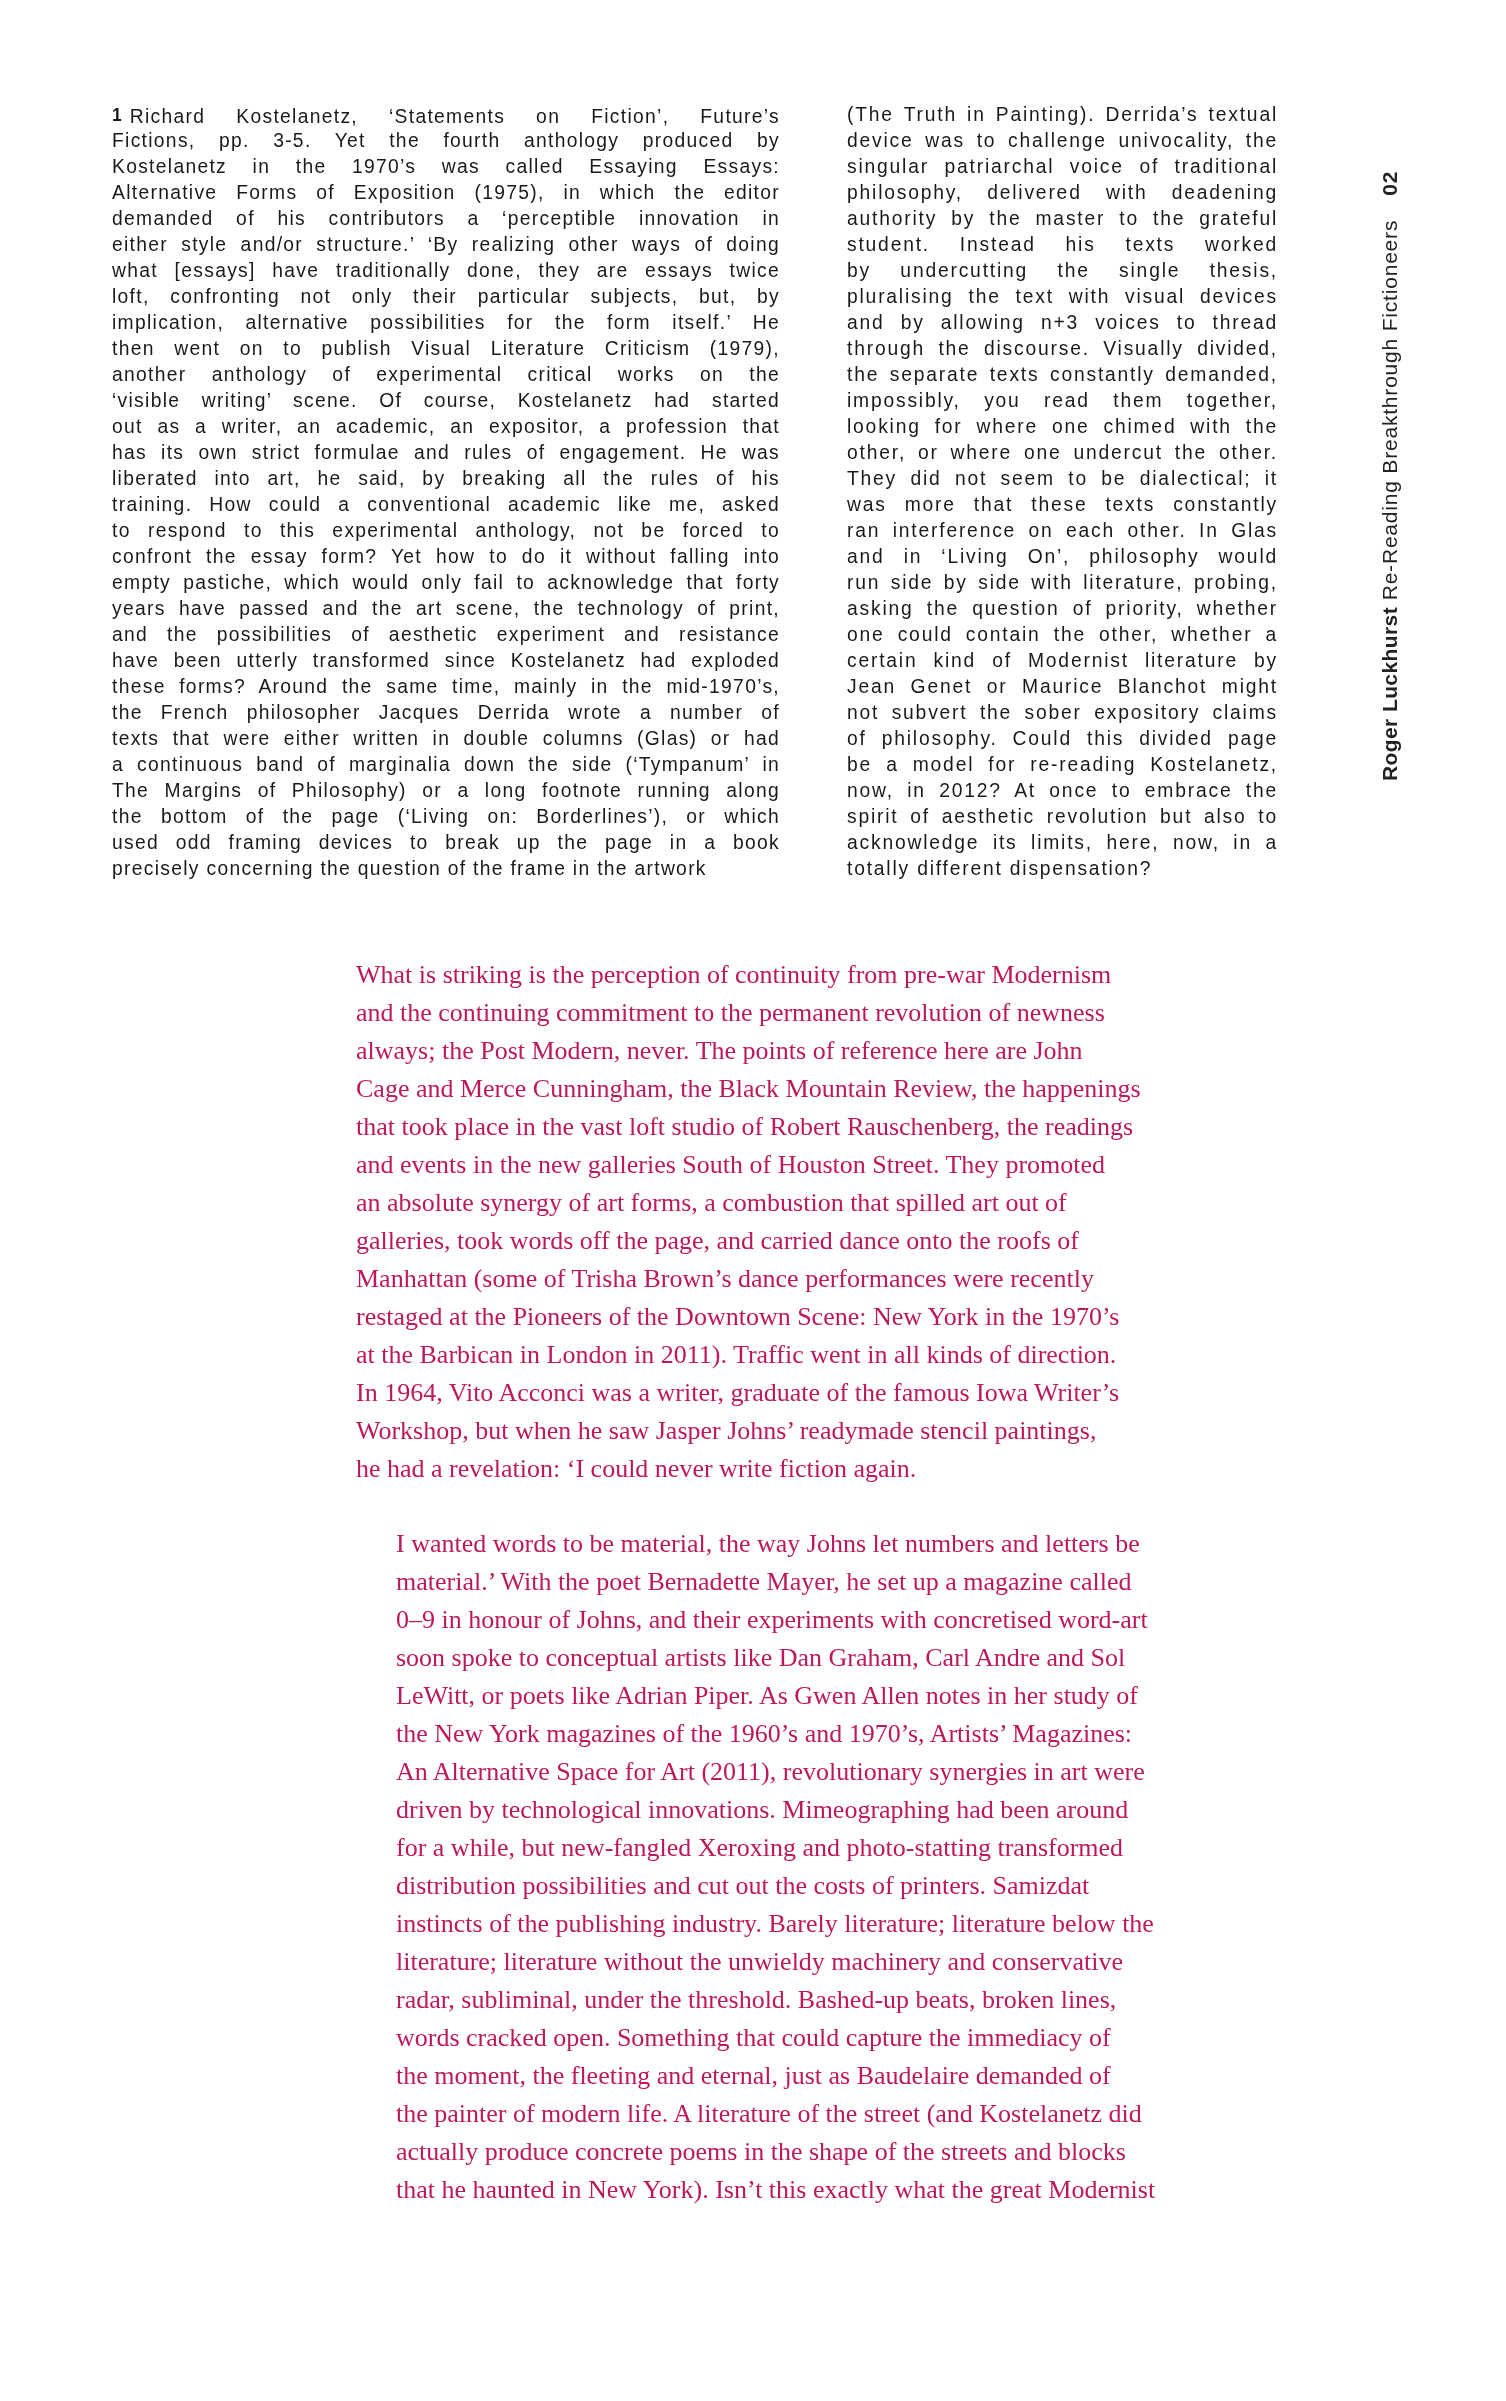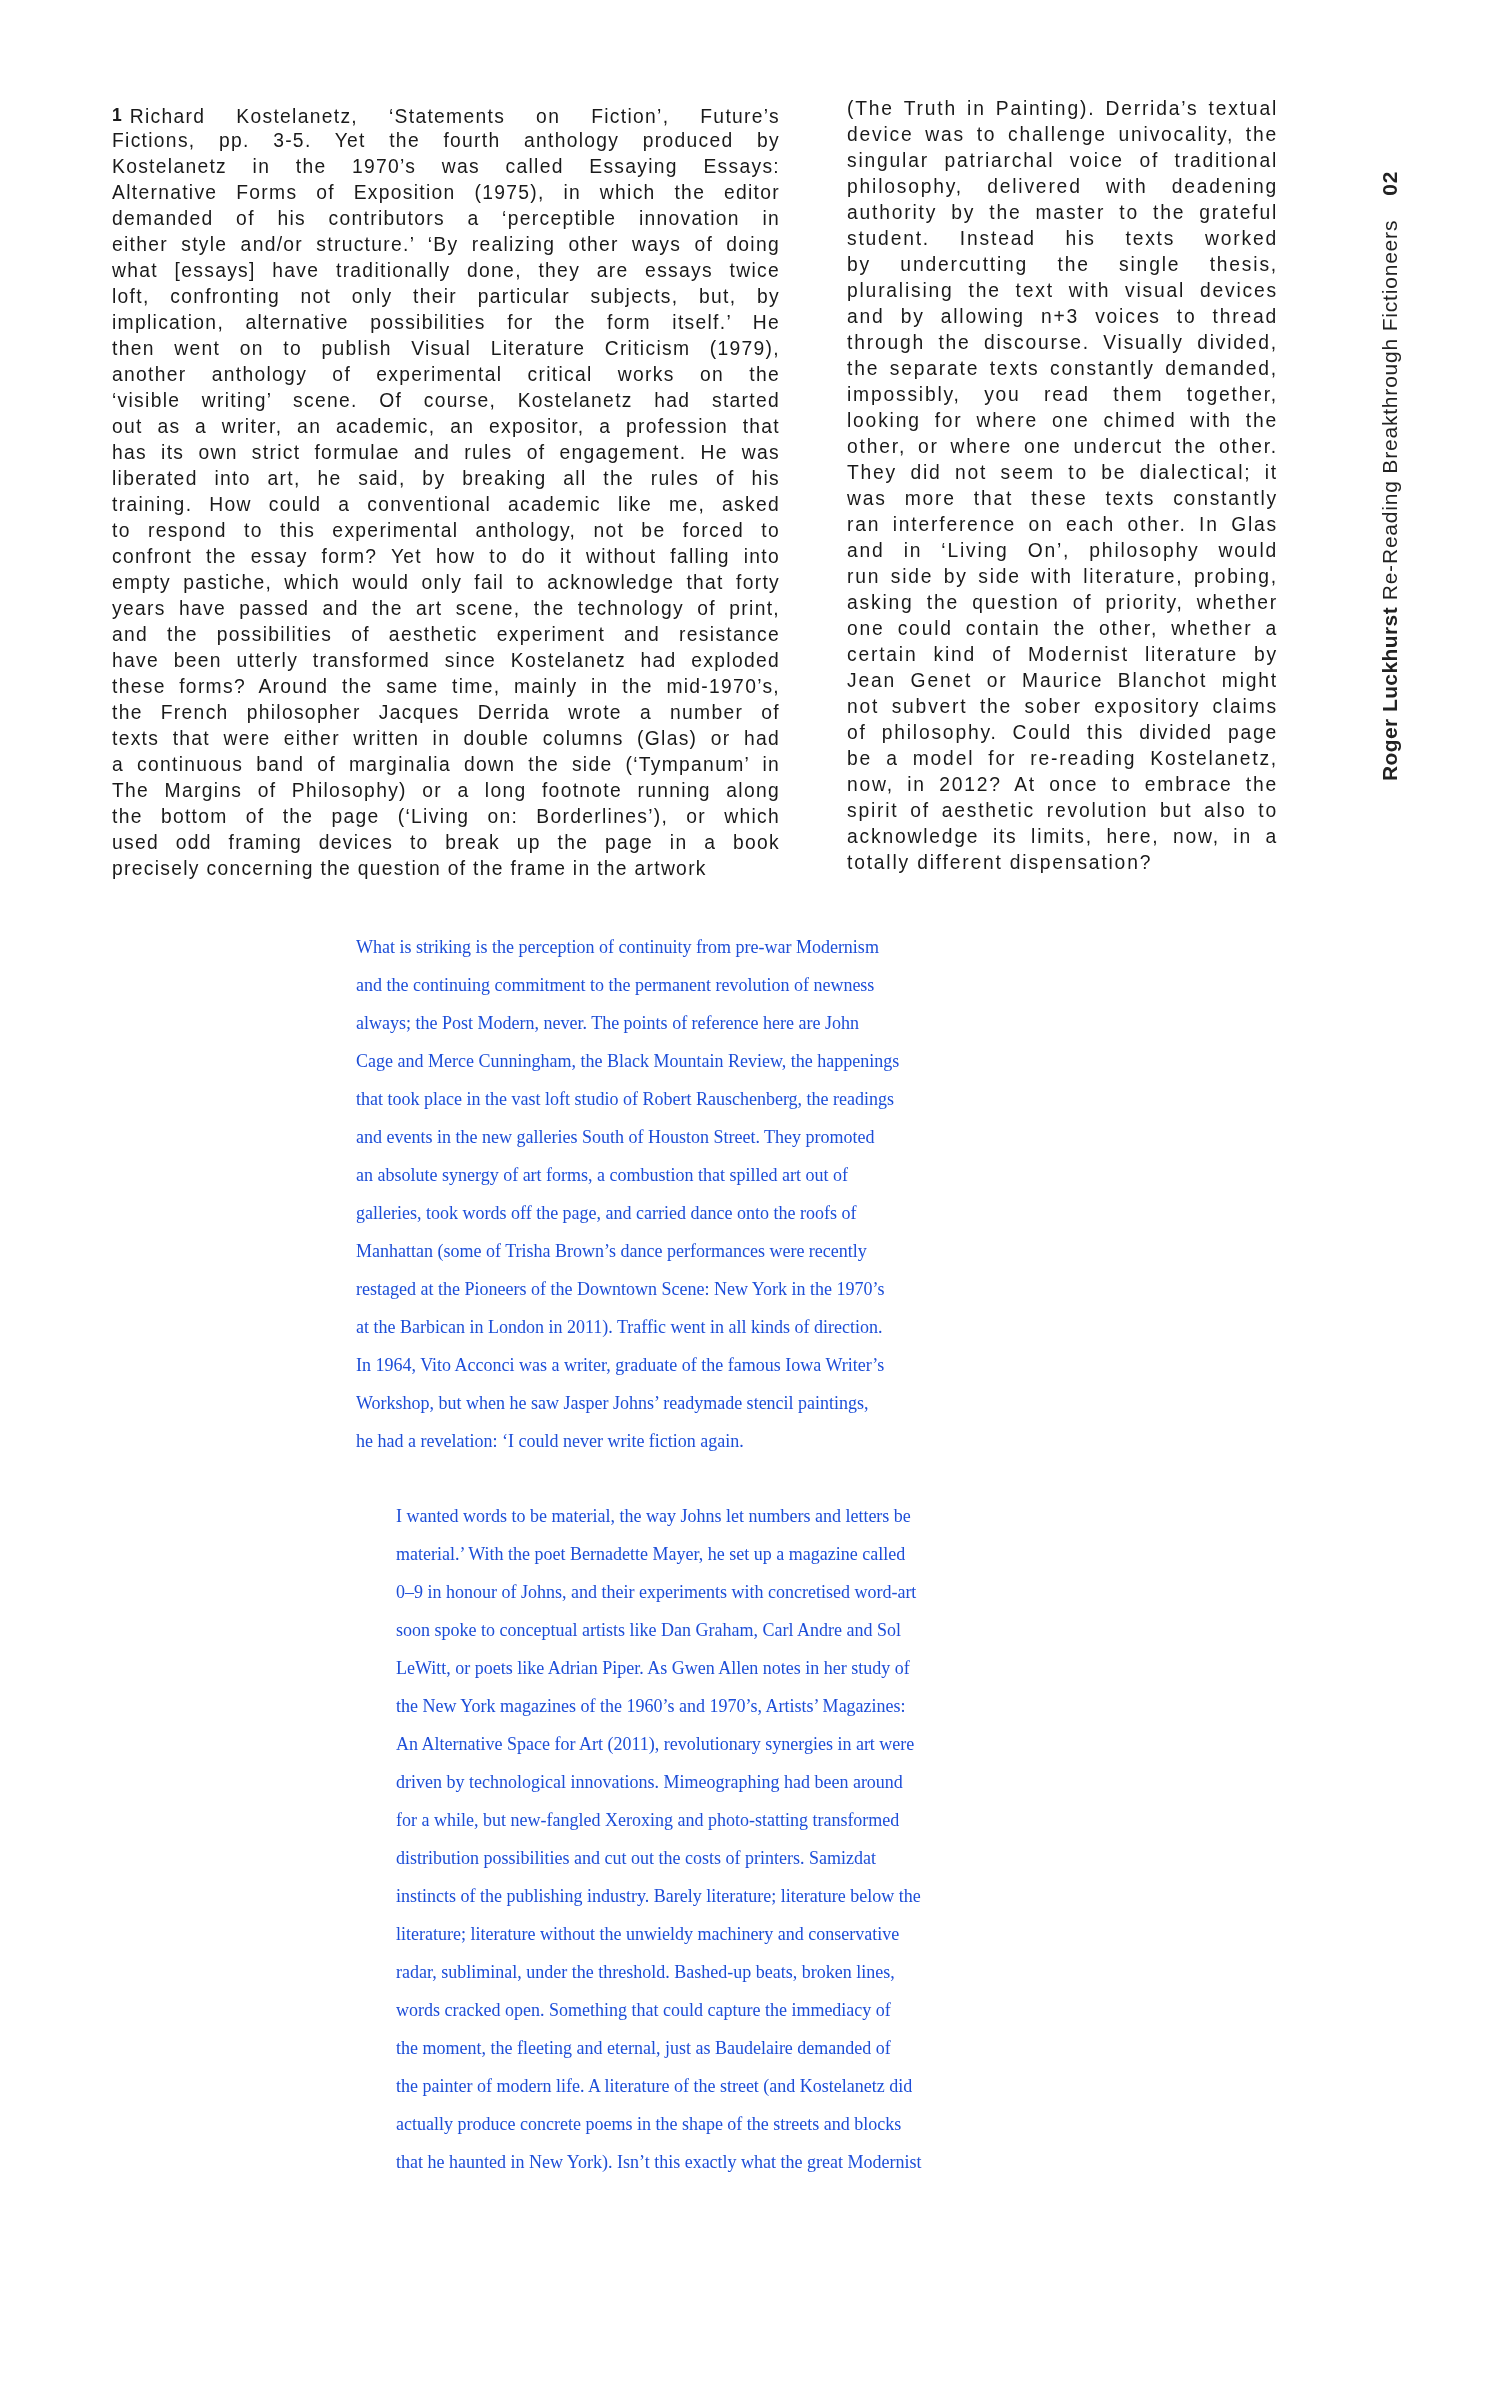--- a/index.html
+++ b/index.html
@@ -8,38 +8,38 @@
   .footnote-col {
     position: absolute; left: 112px; top: 102px; width: 668px;
     font-family: "Liberation Sans", sans-serif; font-size: 19.3px; line-height: 26px;
     letter-spacing: 1.3px; text-align: justify; text-align-last: justify;
   }
   .footnote-col .line, .right-col .line { display: block; white-space: nowrap; text-align: justify; text-align-last: justify; height: 26px; }
   .footnote-col .last, .right-col .last { text-align-last: left; }
   .fn-mark { font-weight: bold; font-size: 17.5px; margin-right: 8px; letter-spacing: 0; vertical-align: 1.6px; }
 
   .right-col {
-    position: absolute; left: 847px; top: 96px; width: 431px;
+    position: absolute; left: 847px; top: 102px; width: 431px;
     font-family: "Liberation Sans", sans-serif; font-size: 19.3px; line-height: 26px;
     letter-spacing: 1.8px;
   }
 
   .running-head {
     position: absolute; left: 1378px; top: 781px;
     transform-origin: 0 0; transform: rotate(-90deg);
     font-family: "Liberation Sans", sans-serif; font-size: 21px; white-space: nowrap;
     letter-spacing: 0.8px; color: #222;
   }
   .running-head .author { font-weight: bold; letter-spacing: 0.4px; }
   .running-head .page-num { font-weight: bold; margin-left: 17.5px; }
 
   .main-text {
-    position: absolute; left: 356px; top: 928px; width: 917px;
-    font-family: "Liberation Serif", serif; font-size: 18px; line-height: 38px;
-    color: #1d4ed8;
+    position: absolute; left: 356px; top: 956px; width: 917px;
+    font-family: "Liberation Serif", serif; font-size: 26px; line-height: 38px;
+    color: #be185d;
   }
   .main-text .line { display: block; white-space: nowrap; height: 38px; }
   .main-text p { margin: 0; }
   .main-text p + p { margin-top: 37px; margin-left: 40px; }
 </style>
 </head>
 <body>
 
 <div class="running-head">
   <span class="author">Roger Luckhurst</span>

